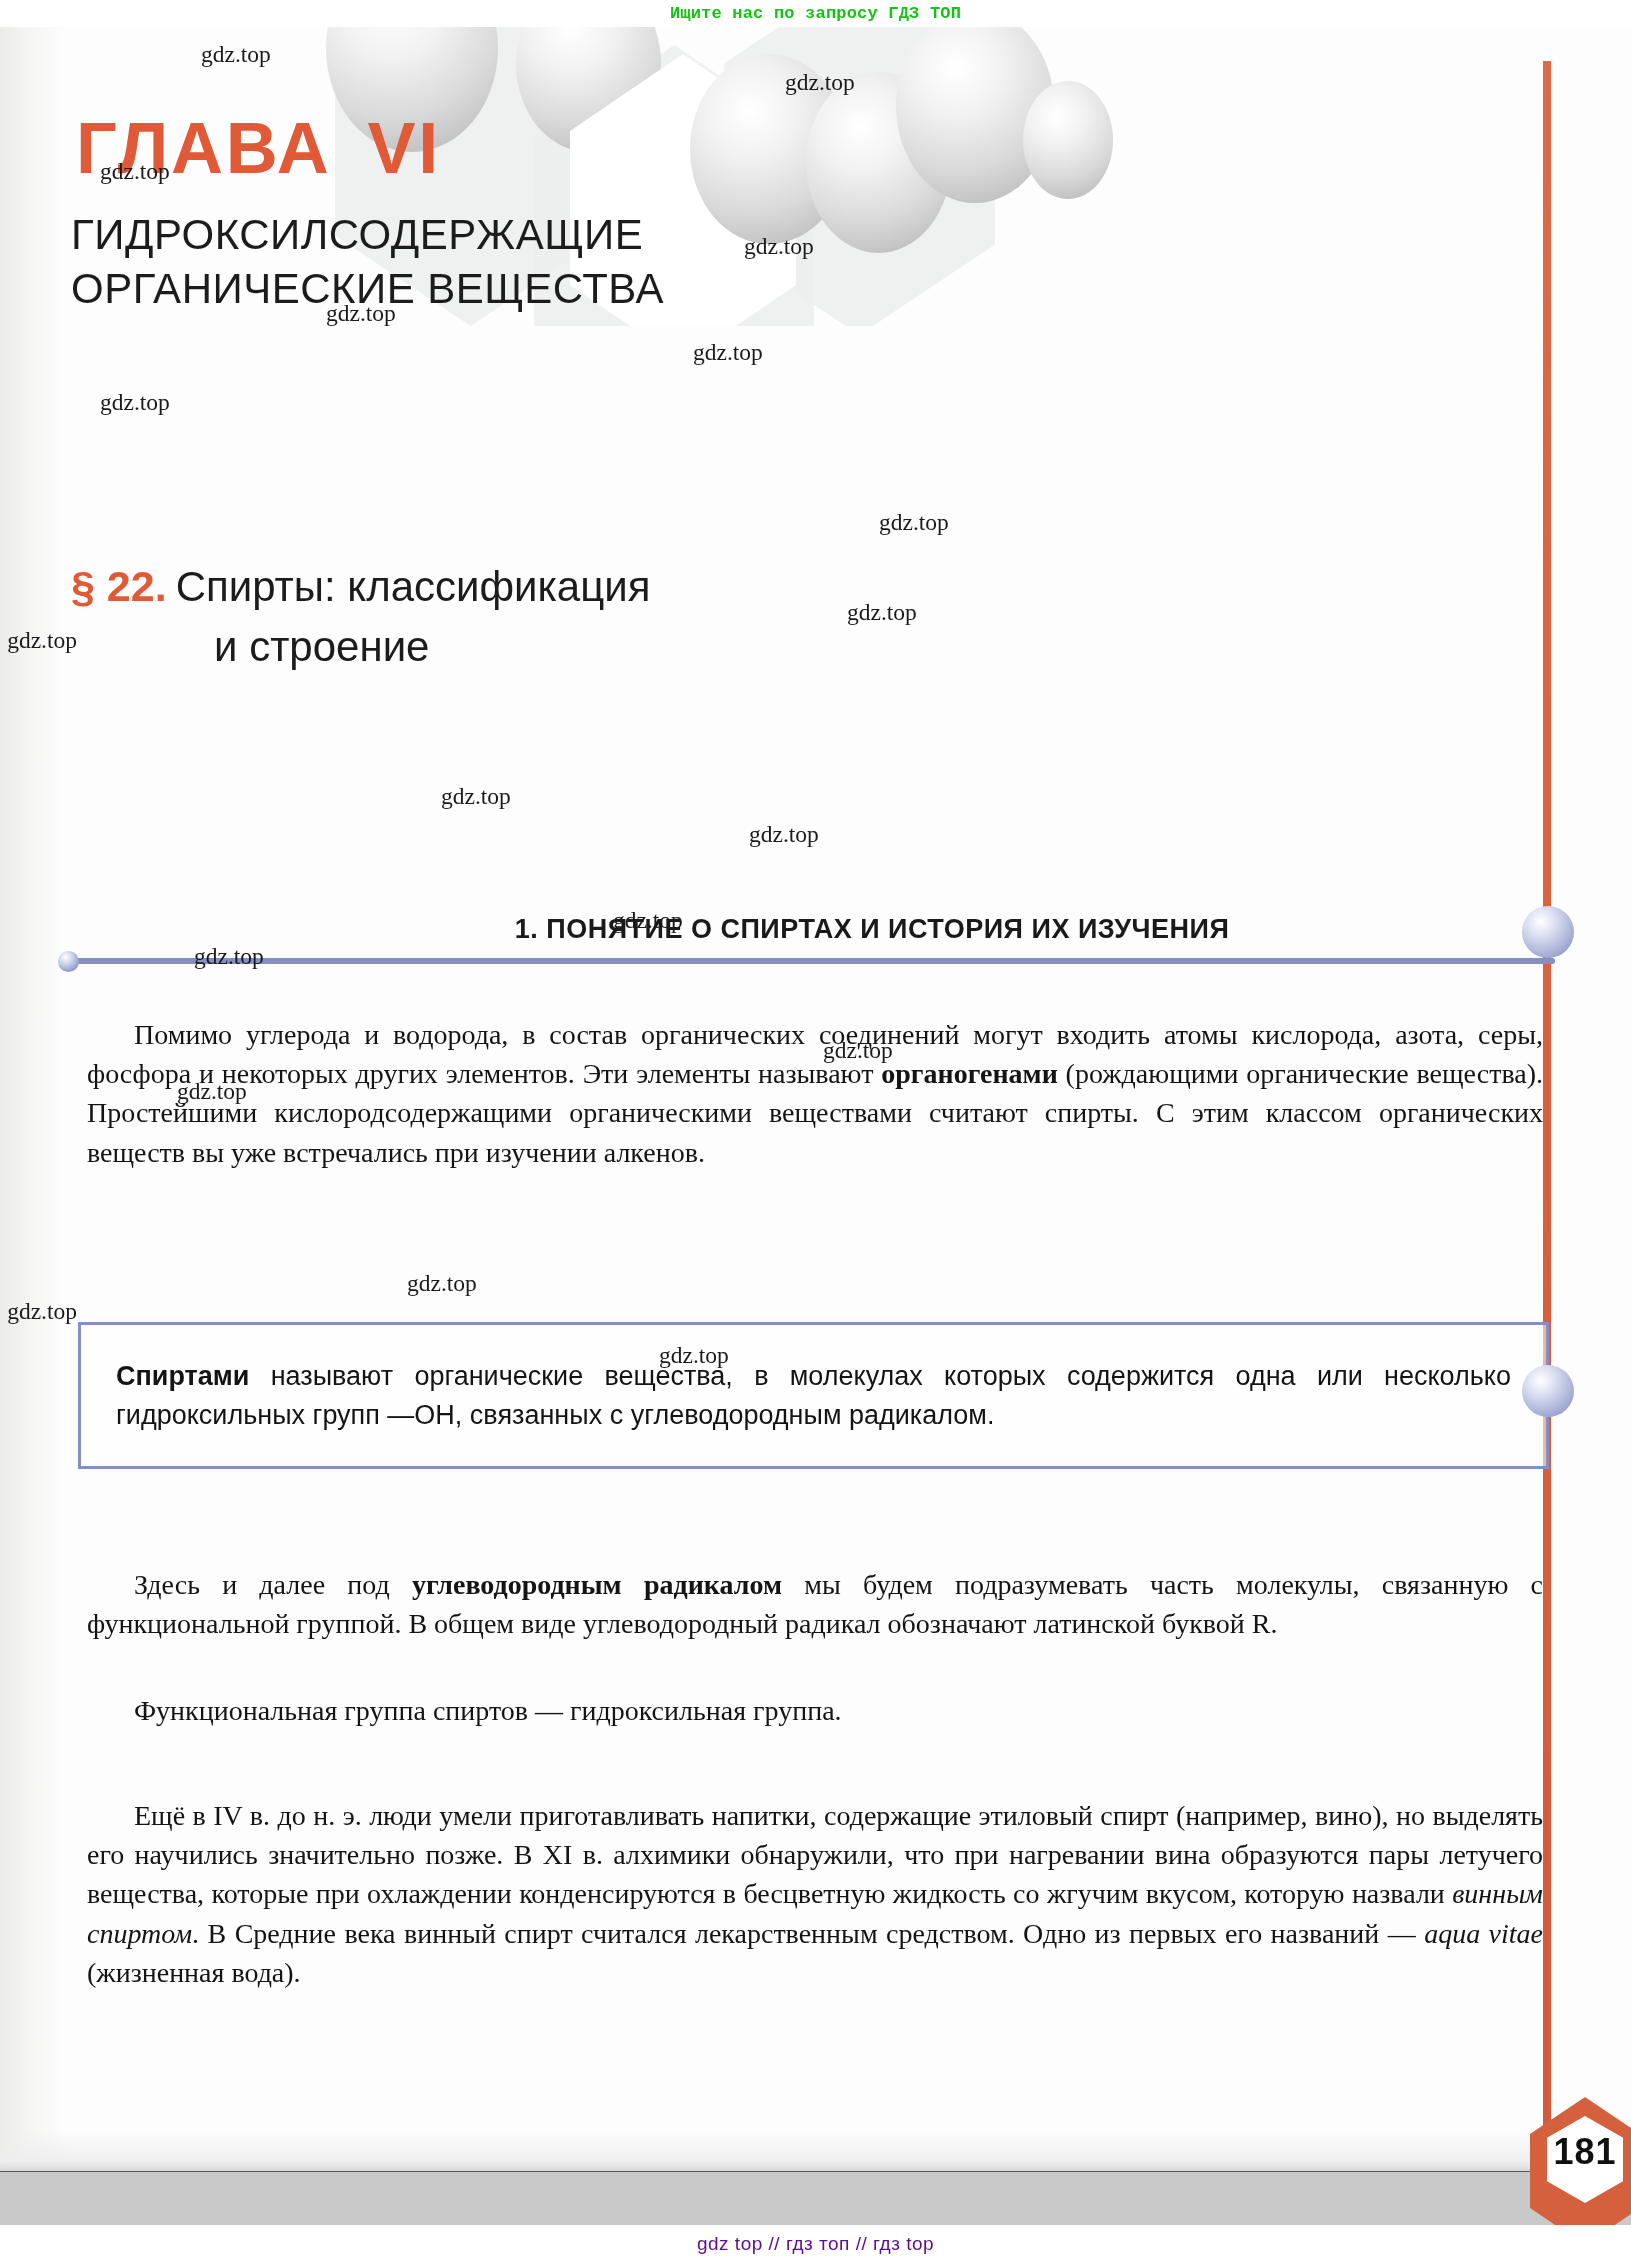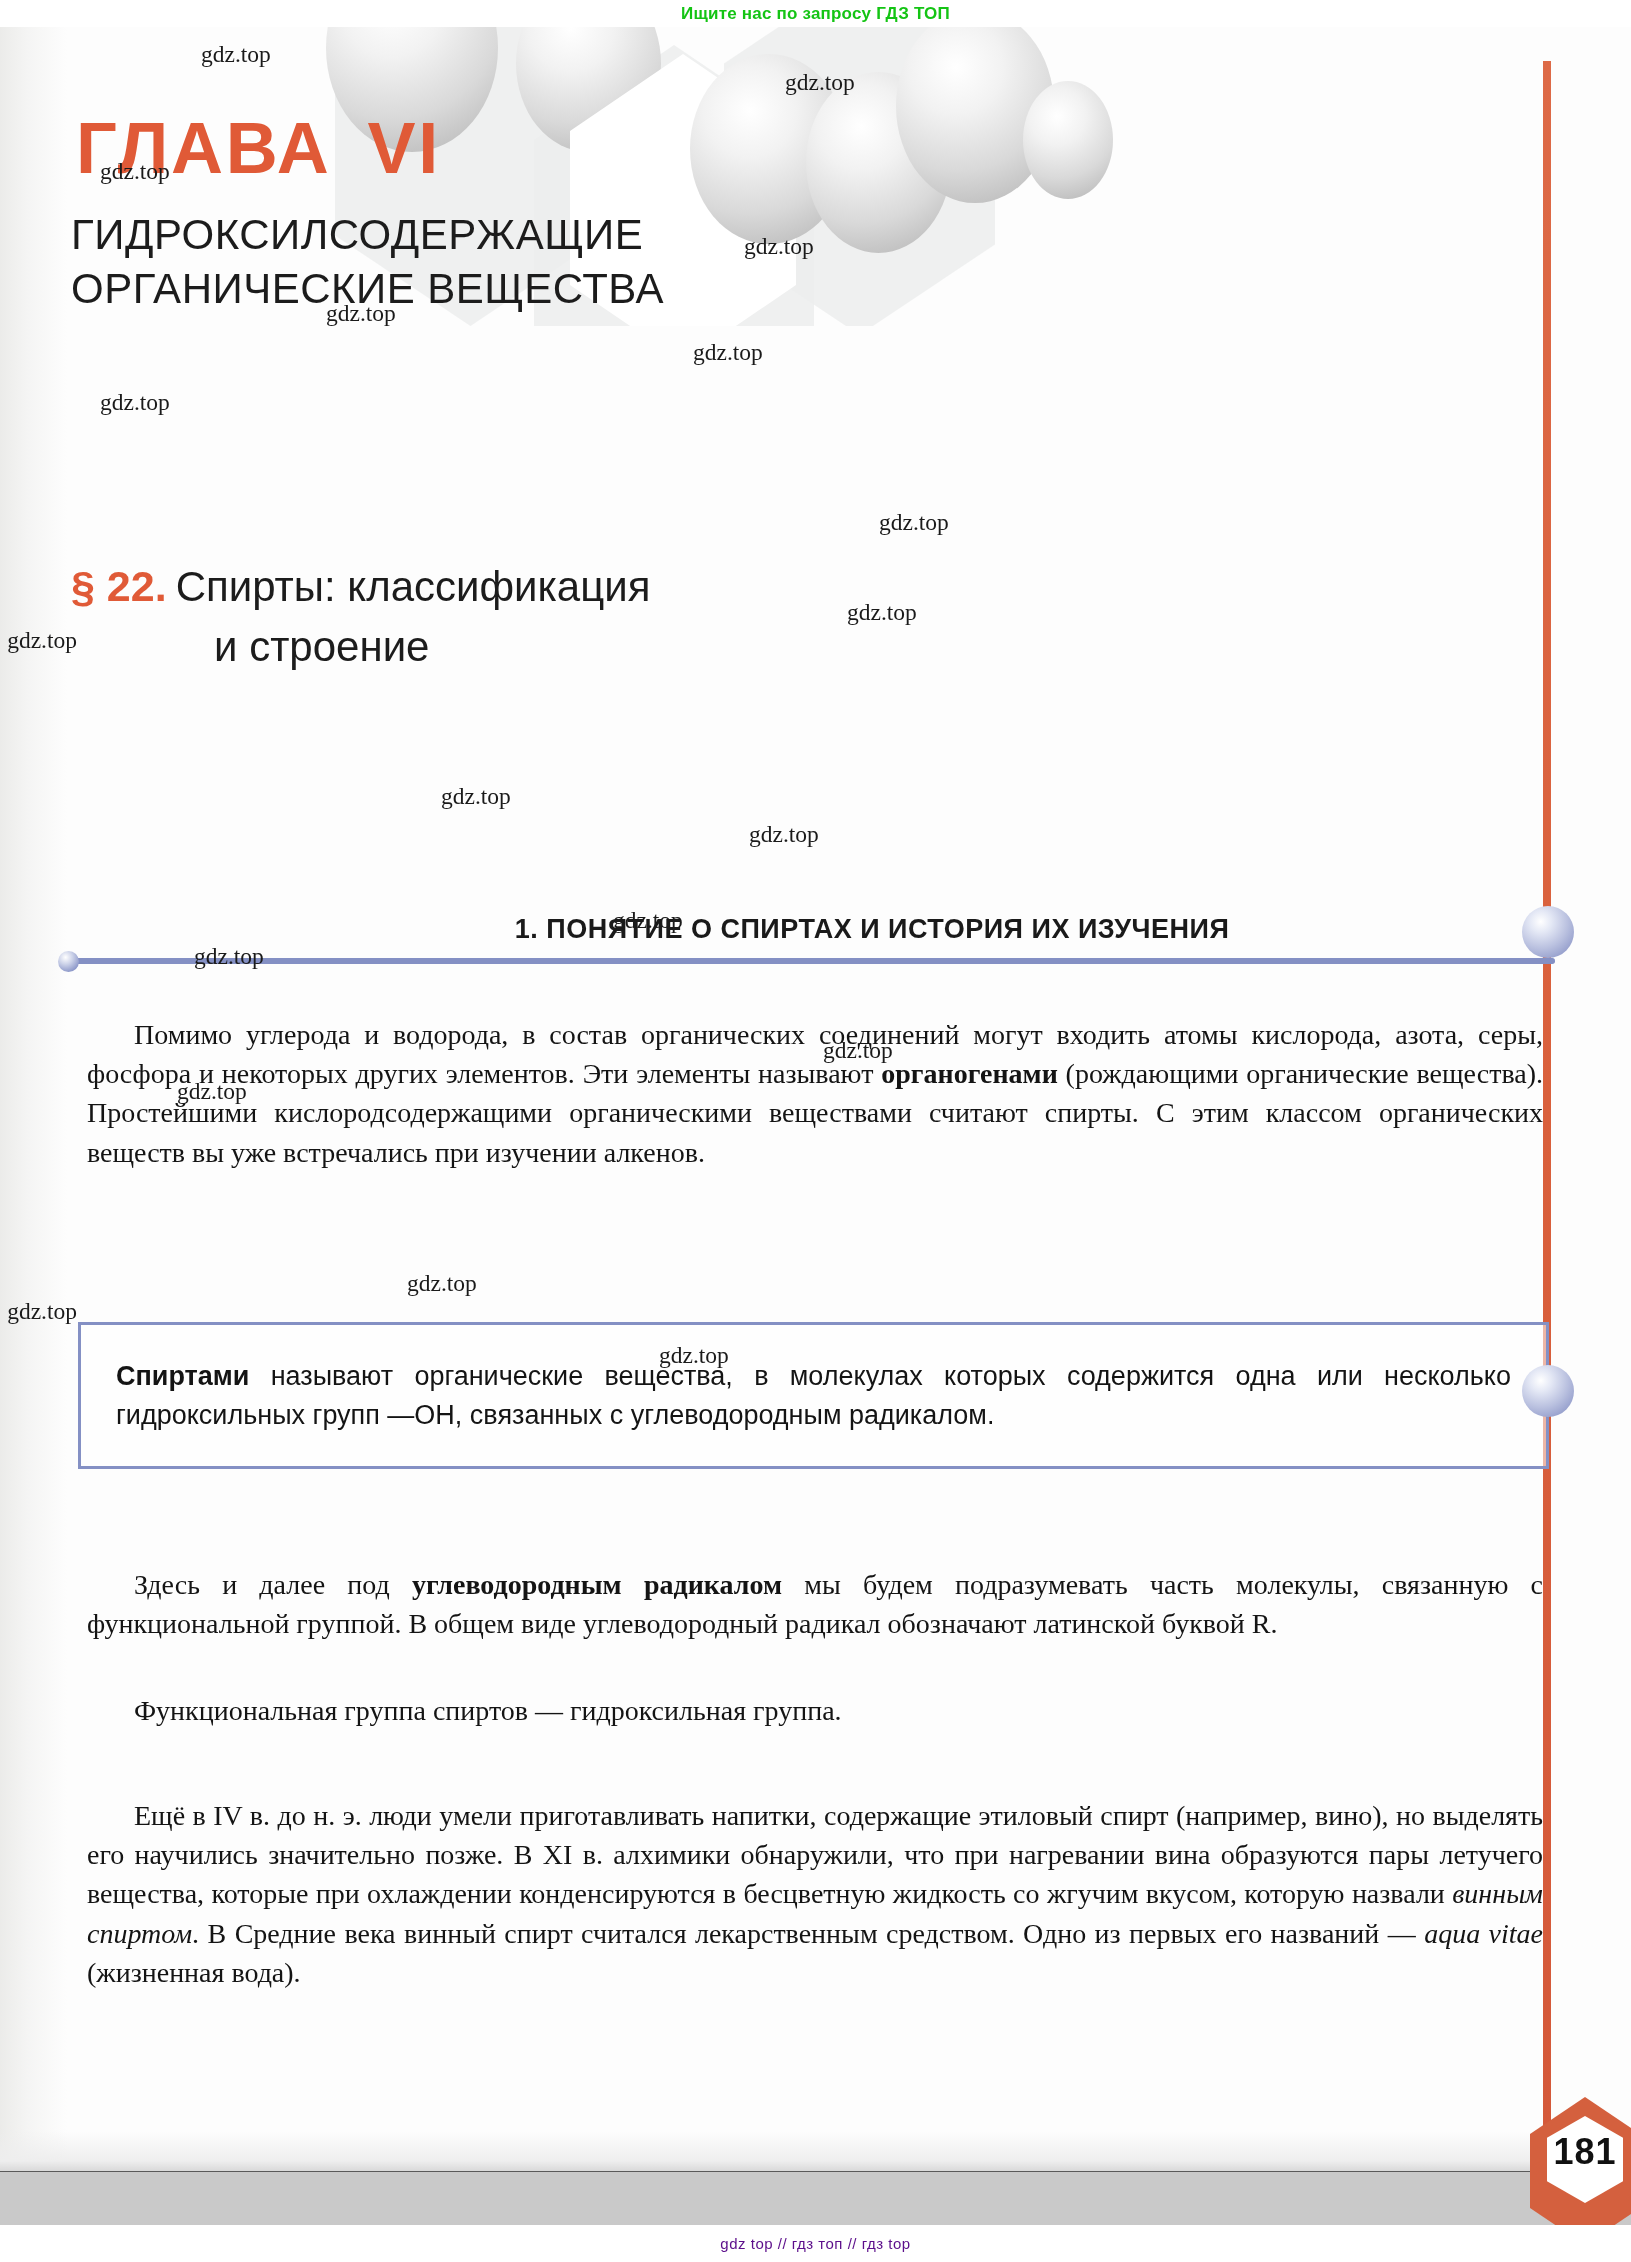--- a/index.html
+++ b/index.html
@@ -26,21 +26,21 @@
     position: absolute;
     left: 0;
     top: 0;
     width: 1631px;
     height: 27px;
     background: #ffffff;
     text-align: center;
     z-index: 60;
   }
   .top-banner span {
-    font-family: Liberation Sans, sans-serif;
+    font-family: Liberation Mono, monospace;
     font-size: 17px;
     font-weight: bold;
     color: #14c414;
     line-height: 27px;
     letter-spacing: 0.2px;
   }
 
   
   .sheet {
     position: absolute;
@@ -322,21 +322,21 @@
     left: 0;
     top: 2225px;
     width: 1631px;
     height: 37px;
     background: #ffffff;
     text-align: center;
     z-index: 50;
   }
   .footer span {
     font-family: "Liberation Sans", sans-serif;
-    font-size: 15px;
+    font-size: 19px;
     color: #5c0f8b;
     line-height: 37px;
     letter-spacing: 0.5px;
   }
 
   
   .wm {
     position: absolute;
     font-family: "Liberation Serif", serif;
     font-size: 23.5px;

